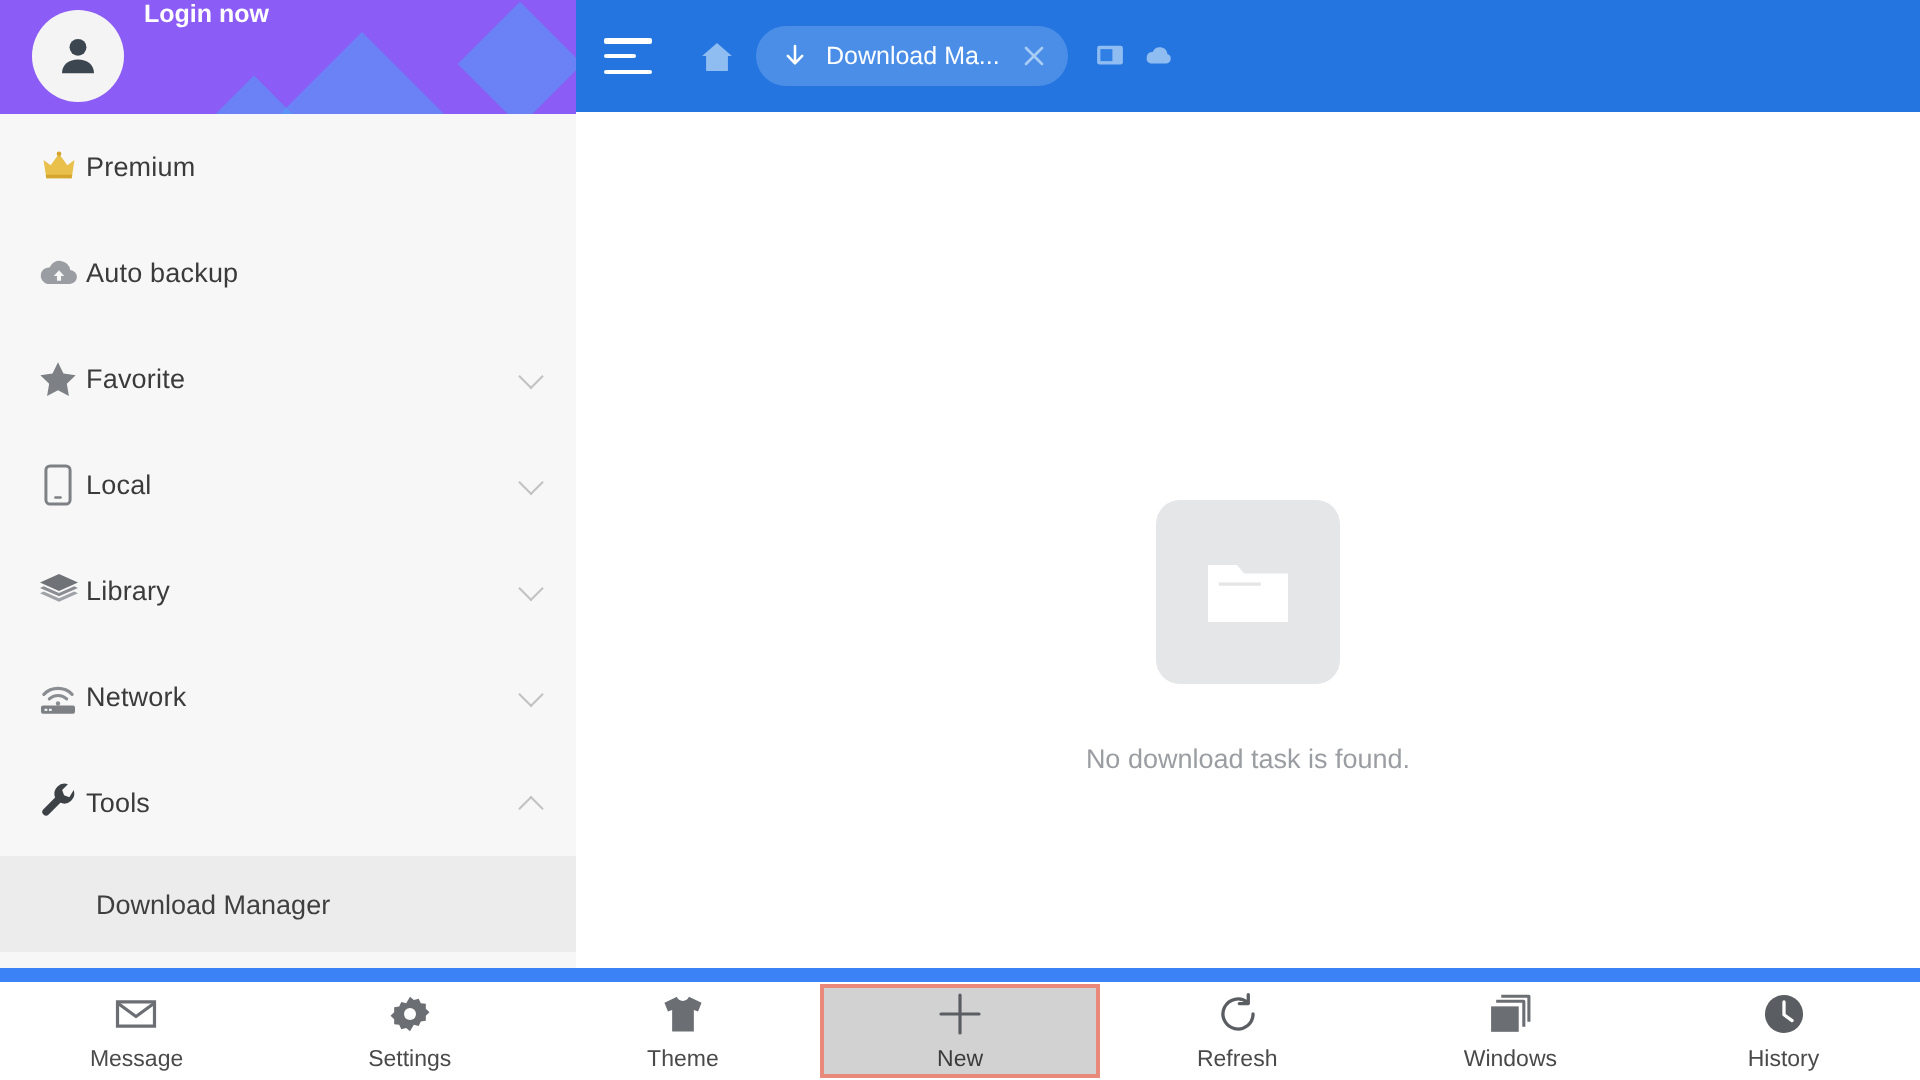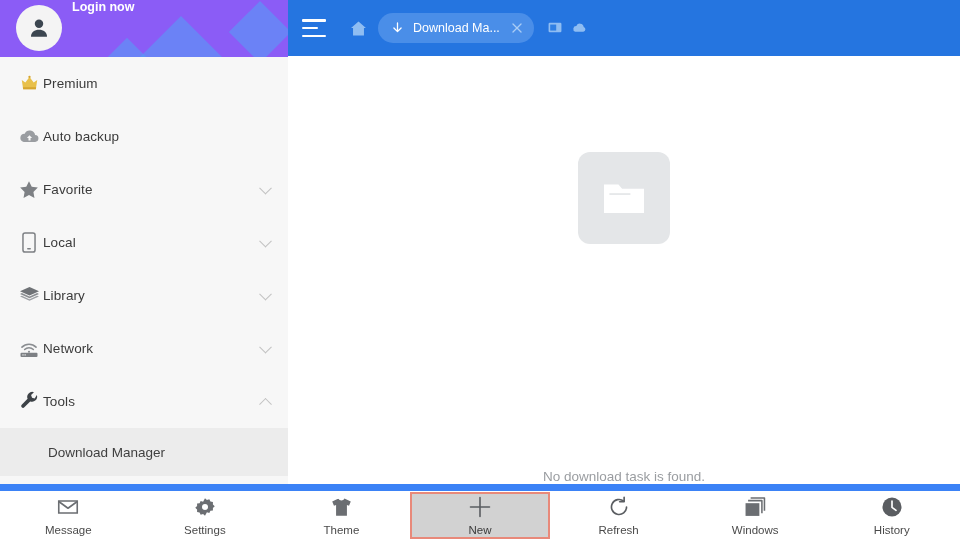--- a/index.html
+++ b/index.html
@@ -139,21 +139,21 @@
   }
   #window-icon { margin-left: 14px; width: 14px; height: 14px; }
   #cloud-icon  { margin-left: 10px; width: 15px; height: 15px; }
 
   
   #content {
     position: absolute; left: 288px; top: 56px;
     width: 672px; height: 428px;
     background: #ffffff;
     display: flex; flex-direction: column;
-    align-items: center; justify-content: space-between;
+    align-items: center; justify-content: center;
     padding-top: 96px;
   }
   #empty-box {
     width: 92px; height: 92px;
     background: #e4e6e8;
     border-radius: 12px;
     display: flex; align-items: center; justify-content: center;
   }
   #empty-text {
     margin-top: 30px;

